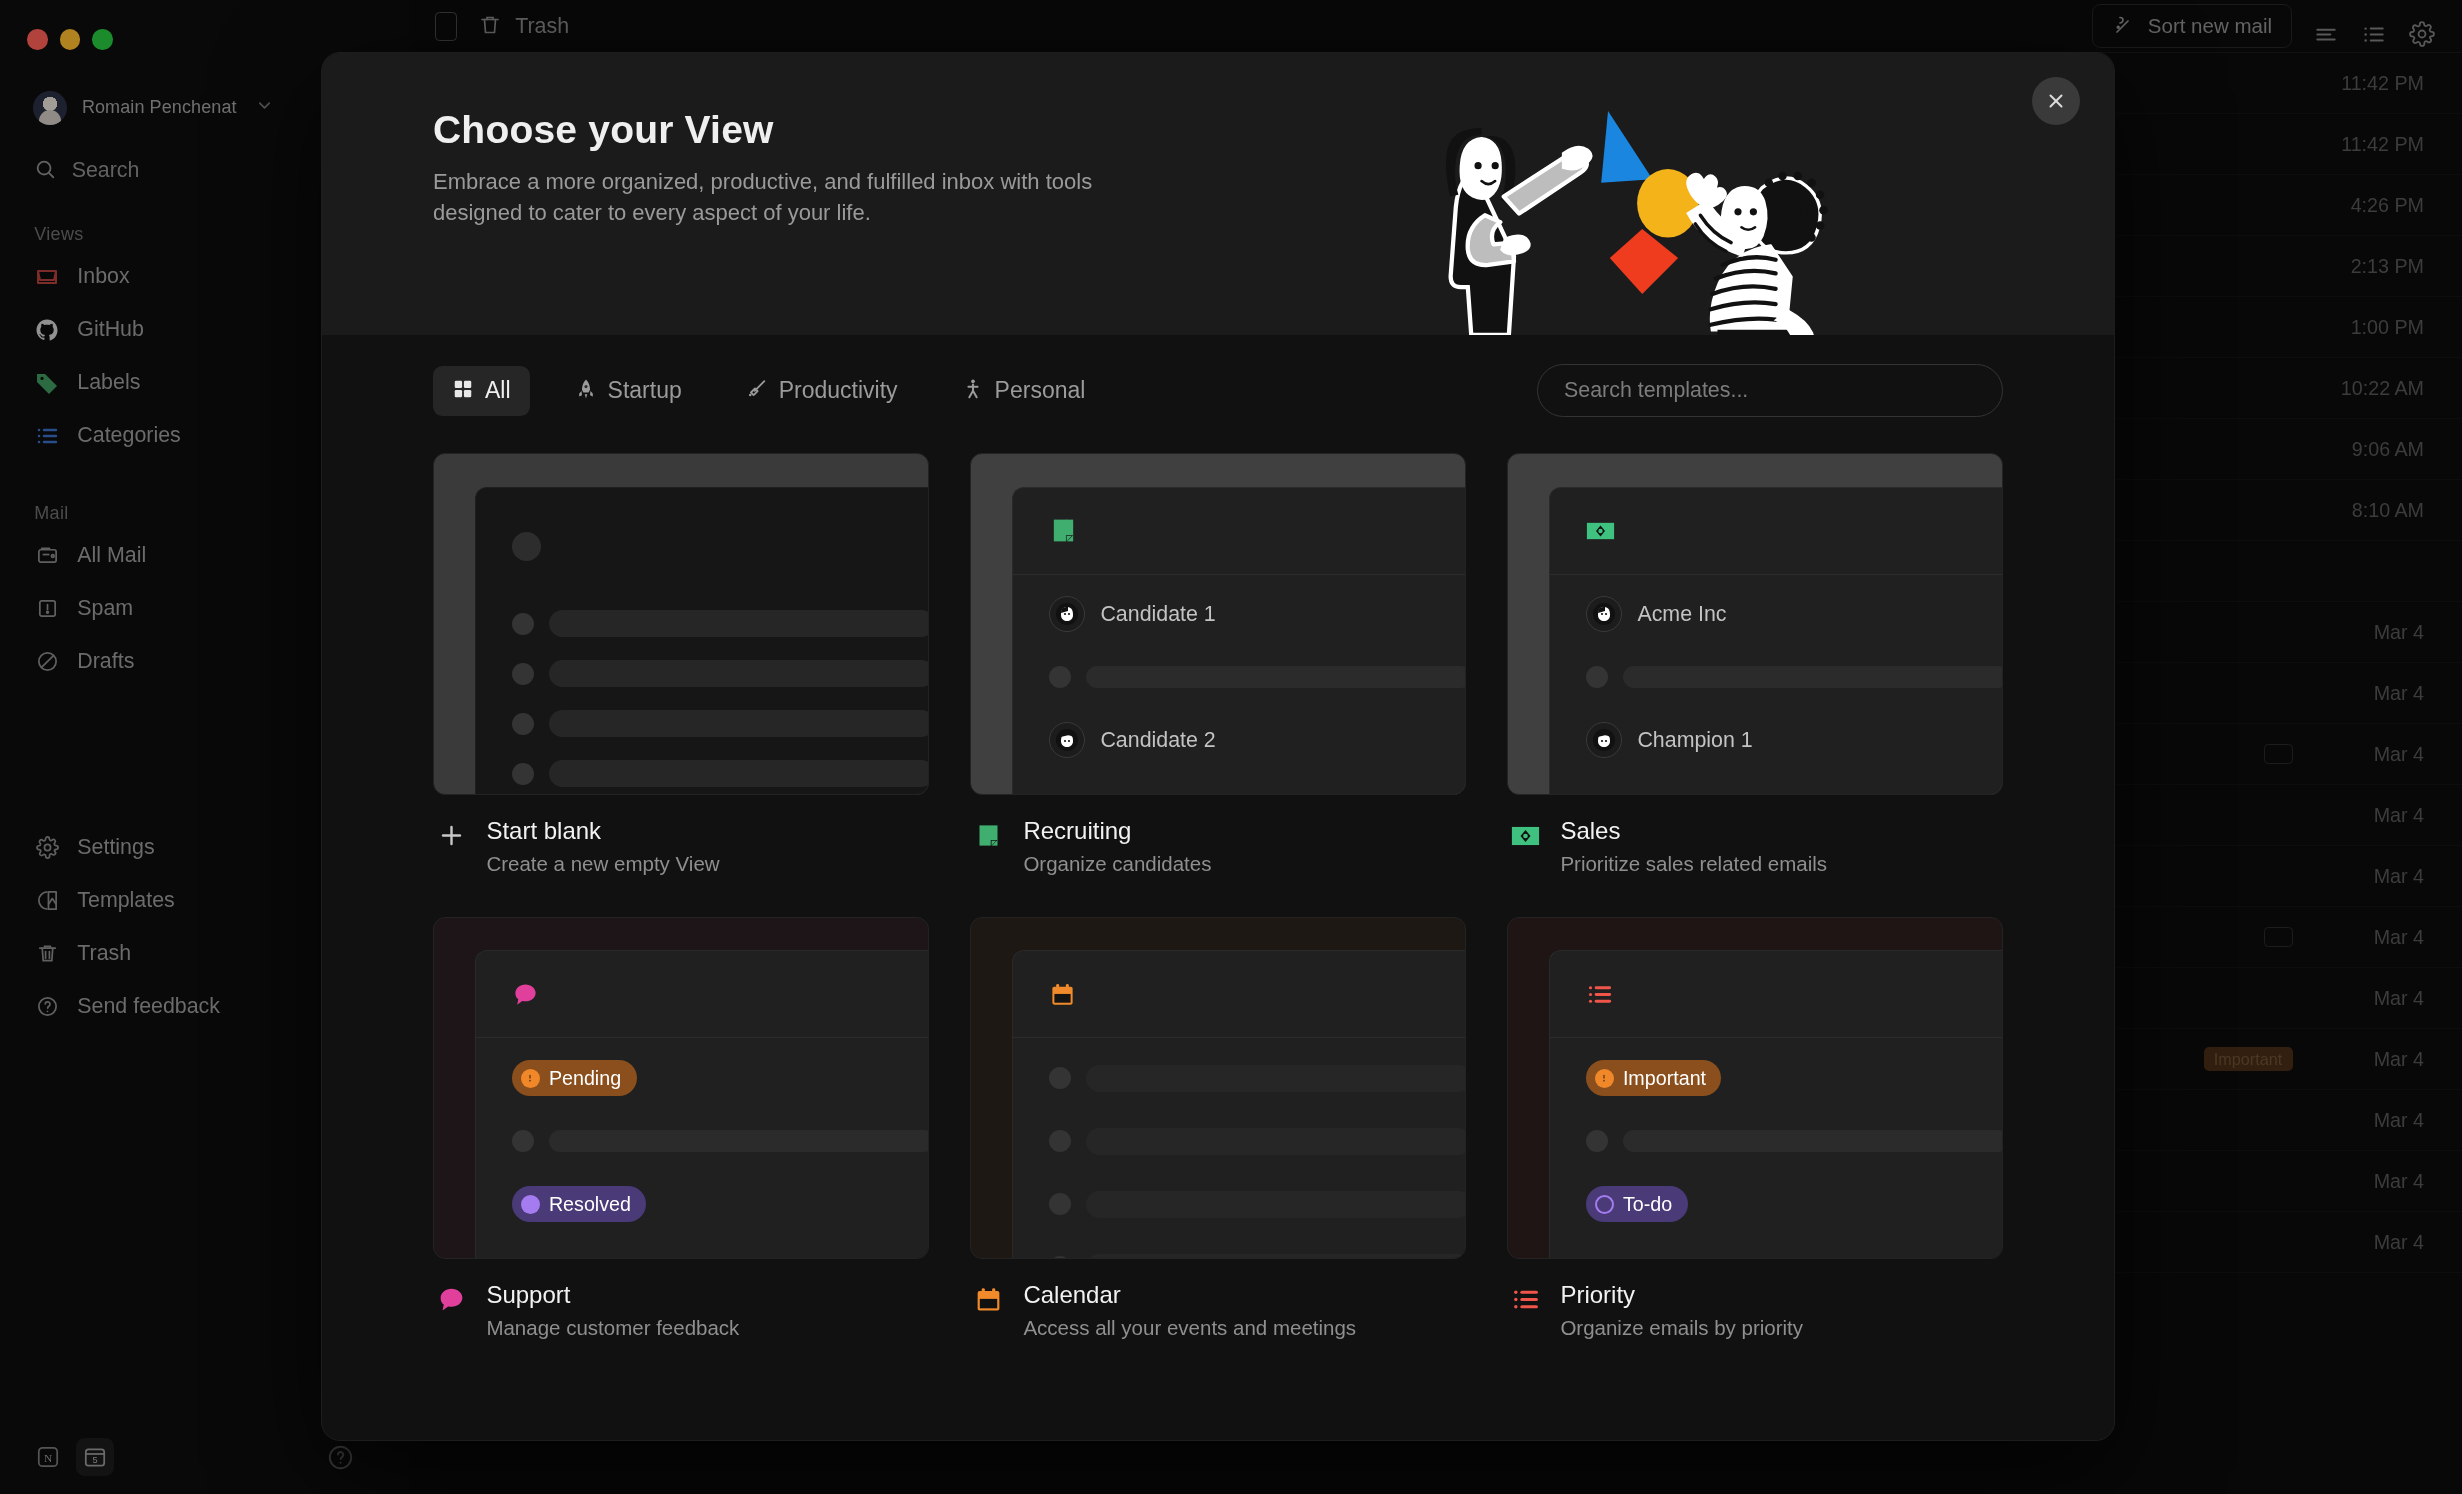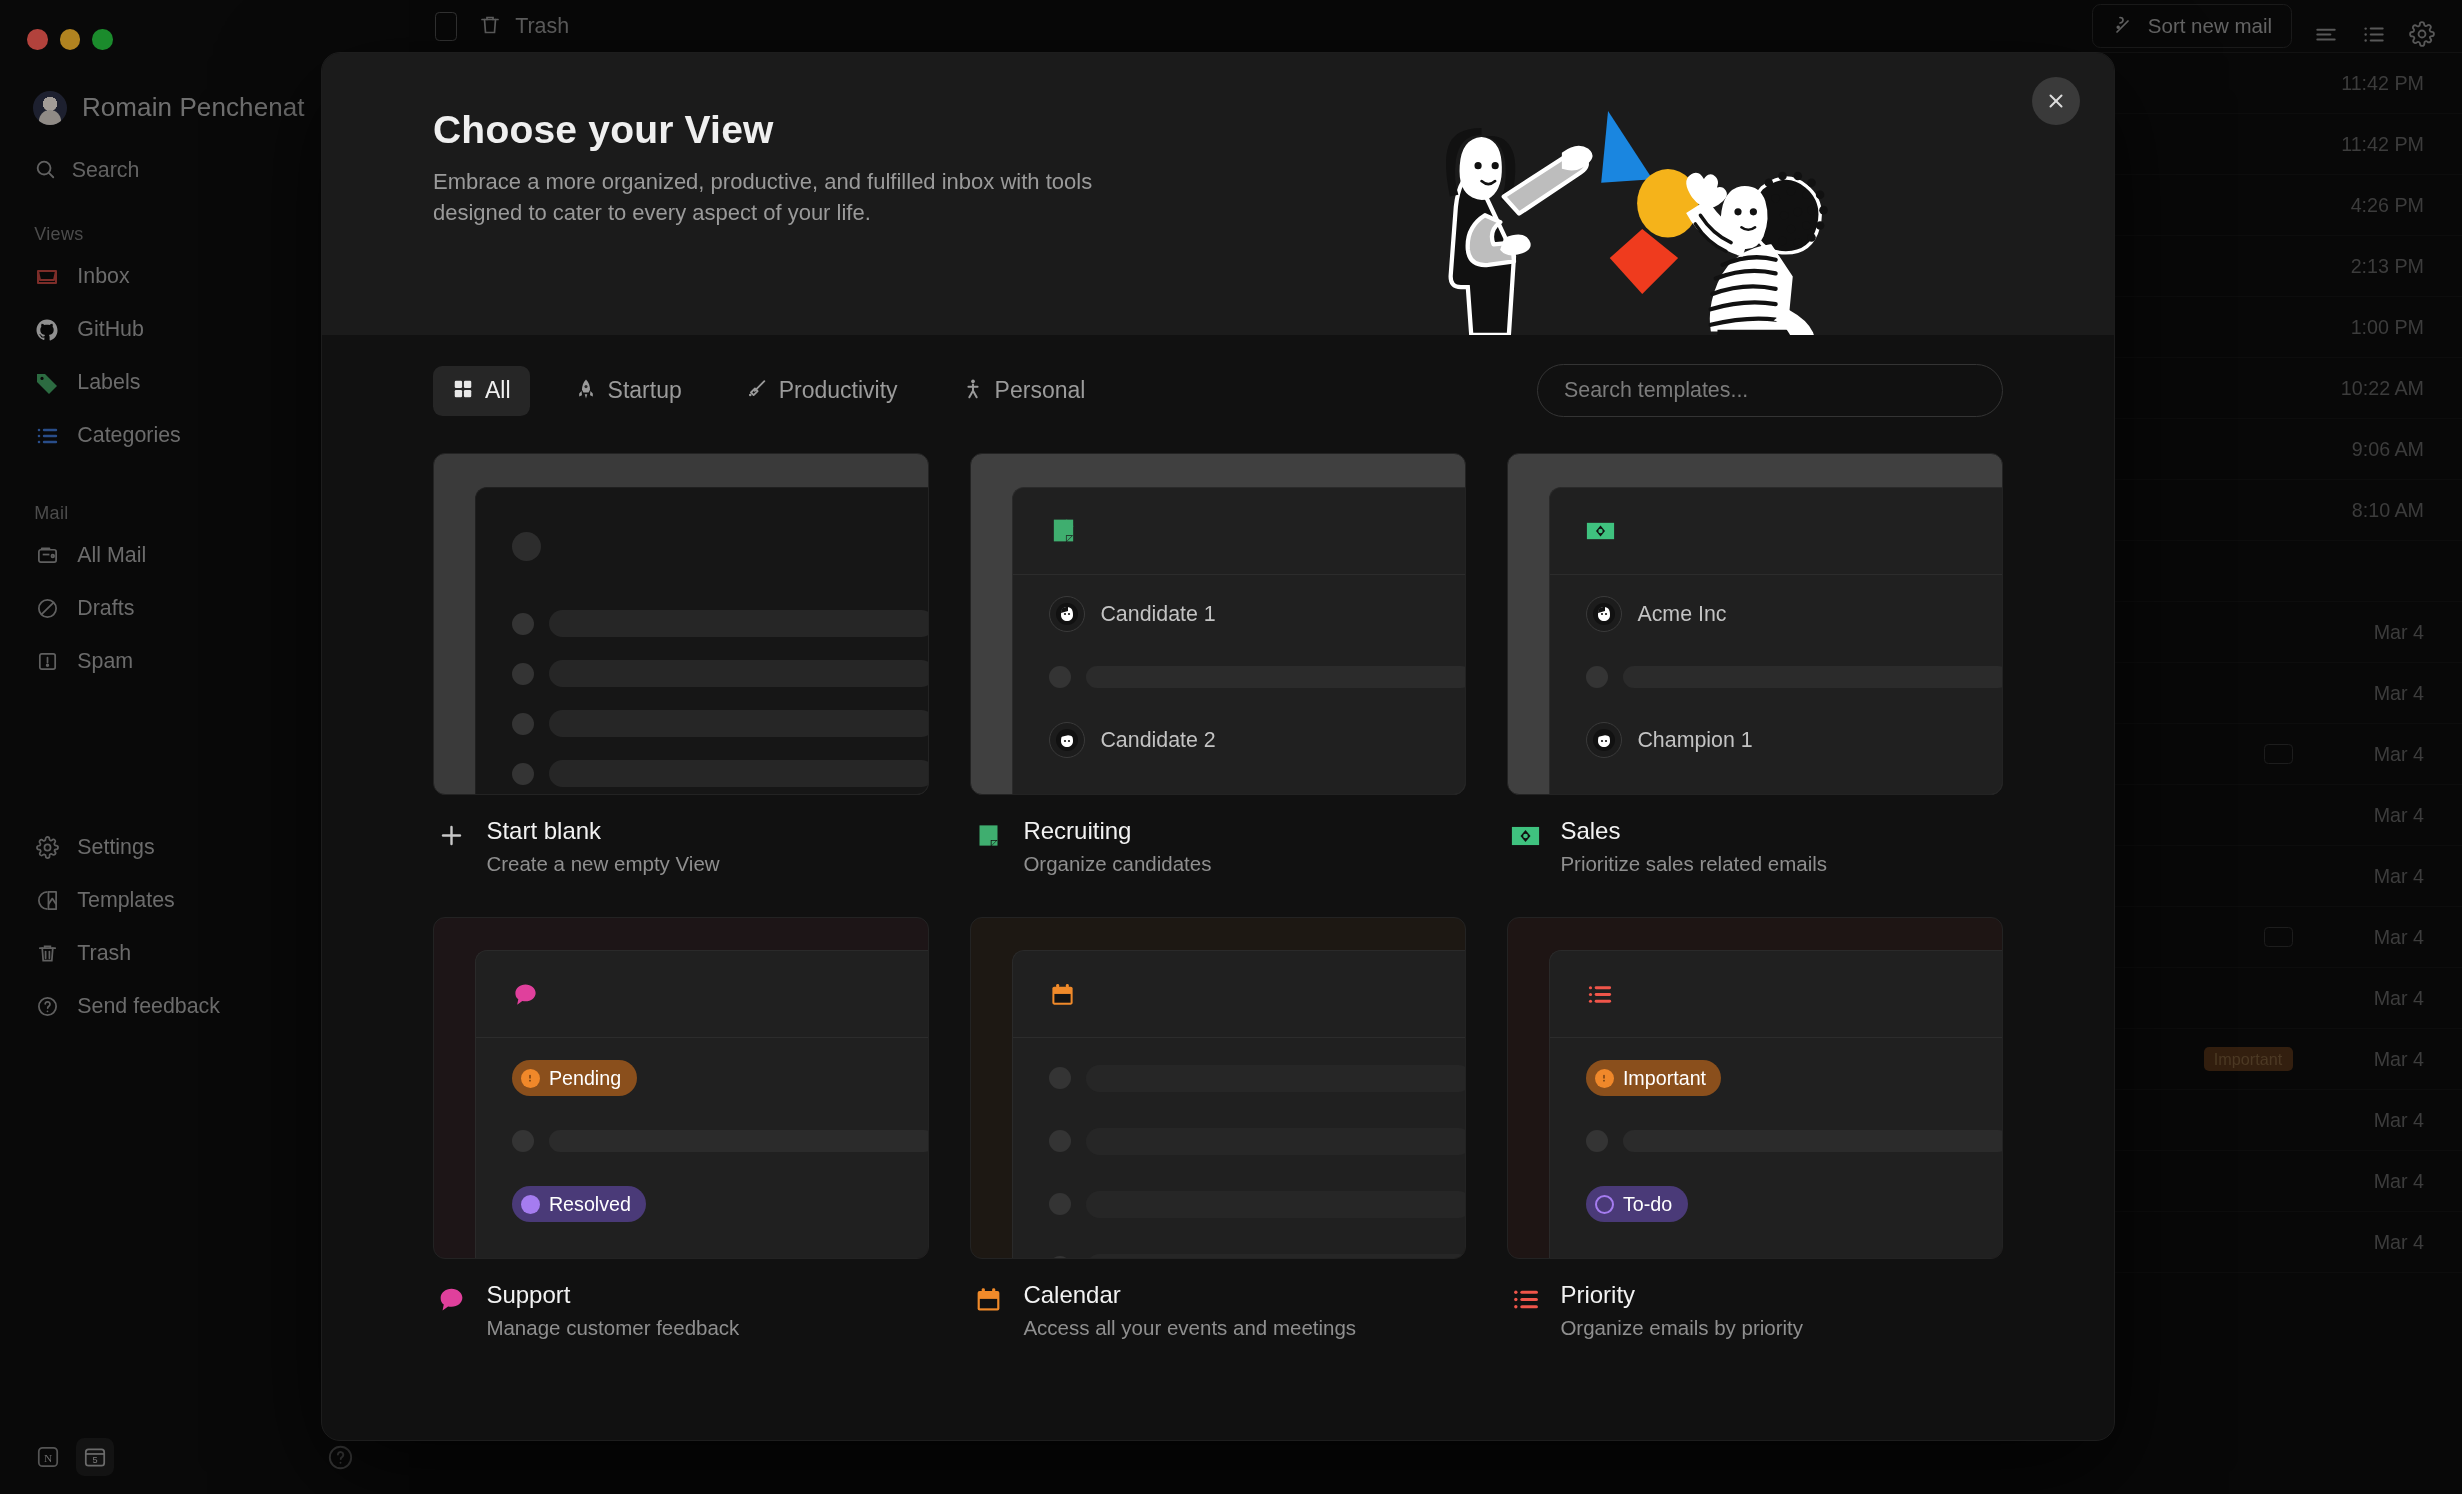--- a/index.html
+++ b/index.html
@@ -34,21 +34,21 @@
   #avatar {
     width: 34px; height: 34px; border-radius: 50%;
     background: radial-gradient(circle at 50% 38%, #e8e0d8 0 26%, #2a2f44 27% 100%);
     flex: 0 0 auto; overflow: hidden; position: relative;
   }
   #avatar::after {
     content: ""; position: absolute; left: 50%; top: 58%;
     transform: translateX(-50%); width: 22px; height: 19px; border-radius: 11px 11px 3.4px 3.4px;
     background: #cfc8c0;
   }
-  #account-name { color: #a0a0a0; font-size: 26px; letter-spacing: 0.1px; white-space: nowrap; }
+  #account-name { color: #a0a0a0; font-size: 18px; letter-spacing: 0.1px; white-space: nowrap; }
   #account-caret { color: #7a7a7a; font-size: 17px; margin-left: 3.4px; }
 
   #sb-search {
     position: absolute; left: 24px; top: 147px; width: 359px; height: 46px;
     display: flex; align-items: center; gap: 15.4px; padding: 0 10.3px; border-radius: 8.5px; cursor: text;
   }
   #sb-search .lbl { color: #8d8d8d; font-size: 21.4px; }
 
   .sb-section-title {
     color: #6d6d6d; font-size: 18px; padding-left: 10.3px; margin-bottom: 5.1px; letter-spacing: 0.3px;
@@ -274,37 +274,37 @@
               <line x1="7" y1="11" x2="14" y2="11"></line>
               <circle cx="17.5" cy="12.5" r="1.4"></circle>
             </svg>
         </span>
         <span class="lbl">All Mail</span>
       </div>
 
 
       <div class="sb-item">
         <span class="ic">
-          <svg width="23" height="23" viewBox="0 0 24 24" fill="none" stroke="#8a8a8a" stroke-width="1.8">
-              <circle cx="12" cy="12" r="9"></circle>
-              <line x1="5.5" y1="18.5" x2="18.5" y2="5.5"></line>
-            </svg>
-        </span>
-        <span class="lbl">Drafts</span>
-      </div>
-
-      <div class="sb-item">
-        <span class="ic">
           <svg width="23" height="23" viewBox="0 0 24 24" fill="none" stroke="#8a8a8a" stroke-width="1.8" stroke-linecap="round">
               <rect x="4" y="4" width="16" height="16" rx="2"></rect>
               <line x1="12" y1="8" x2="12" y2="13"></line>
               <circle cx="12" cy="16" r=".9" fill="#8a8a8a"></circle>
             </svg>
         </span>
         <span class="lbl">Spam</span>
+      </div>
+
+      <div class="sb-item">
+        <span class="ic">
+          <svg width="23" height="23" viewBox="0 0 24 24" fill="none" stroke="#8a8a8a" stroke-width="1.8">
+              <circle cx="12" cy="12" r="9"></circle>
+              <line x1="5.5" y1="18.5" x2="18.5" y2="5.5"></line>
+            </svg>
+        </span>
+        <span class="lbl">Drafts</span>
       </div>
     </div>
 
     <div class="sb-group" id="grp-bottom">
       <div class="sb-item">
         <span class="ic">
           <svg width="23" height="23" viewBox="0 0 24 24" fill="none" stroke="#8a8a8a" stroke-width="1.8">
               <circle cx="12" cy="12" r="3.2"></circle>
               <path d="M19.4 14.5a1.6 1.6 0 00.32 1.77l.06.06a2 2 0 11-2.83 2.83l-.06-.06a1.6 1.6 0 00-1.77-.32 1.6 1.6 0 00-.97 1.47V21a2 2 0 11-4 0v-.1a1.6 1.6 0 00-1.05-1.47 1.6 1.6 0 00-1.77.32l-.06.06a2 2 0 11-2.83-2.83l.06-.06a1.6 1.6 0 00.32-1.77 1.6 1.6 0 00-1.47-.97H3a2 2 0 110-4h.1a1.6 1.6 0 001.47-1.05 1.6 1.6 0 00-.32-1.77l-.06-.06a2 2 0 112.83-2.83l.06.06a1.6 1.6 0 001.77.32H9a1.6 1.6 0 00.97-1.47V3a2 2 0 114 0v.1a1.6 1.6 0 00.97 1.47 1.6 1.6 0 001.77-.32l.06-.06a2 2 0 112.83 2.83l-.06.06a1.6 1.6 0 00-.32 1.77V9a1.6 1.6 0 001.47.97H21a2 2 0 110 4h-.1a1.6 1.6 0 00-1.47.97z"></path>
             </svg>

